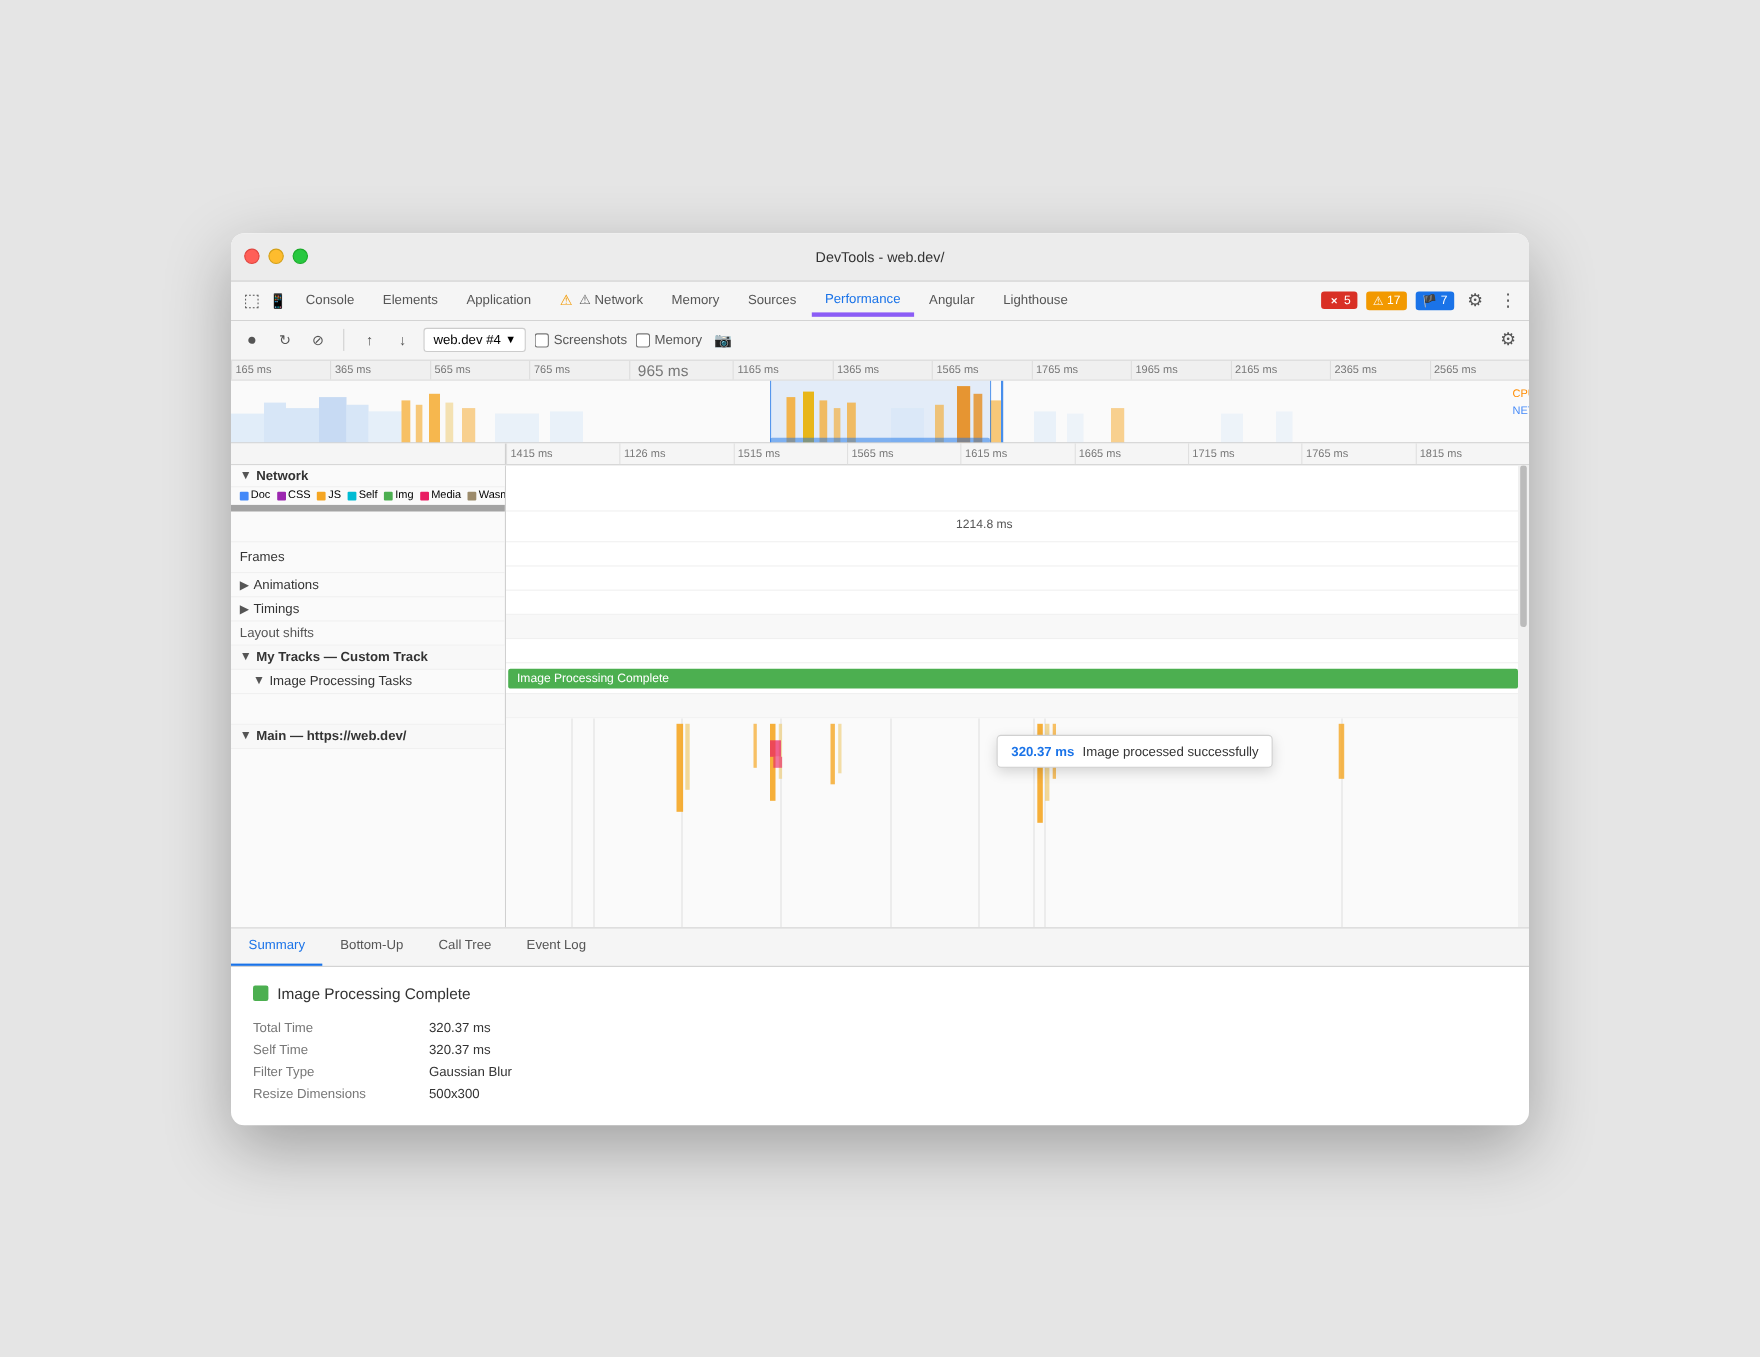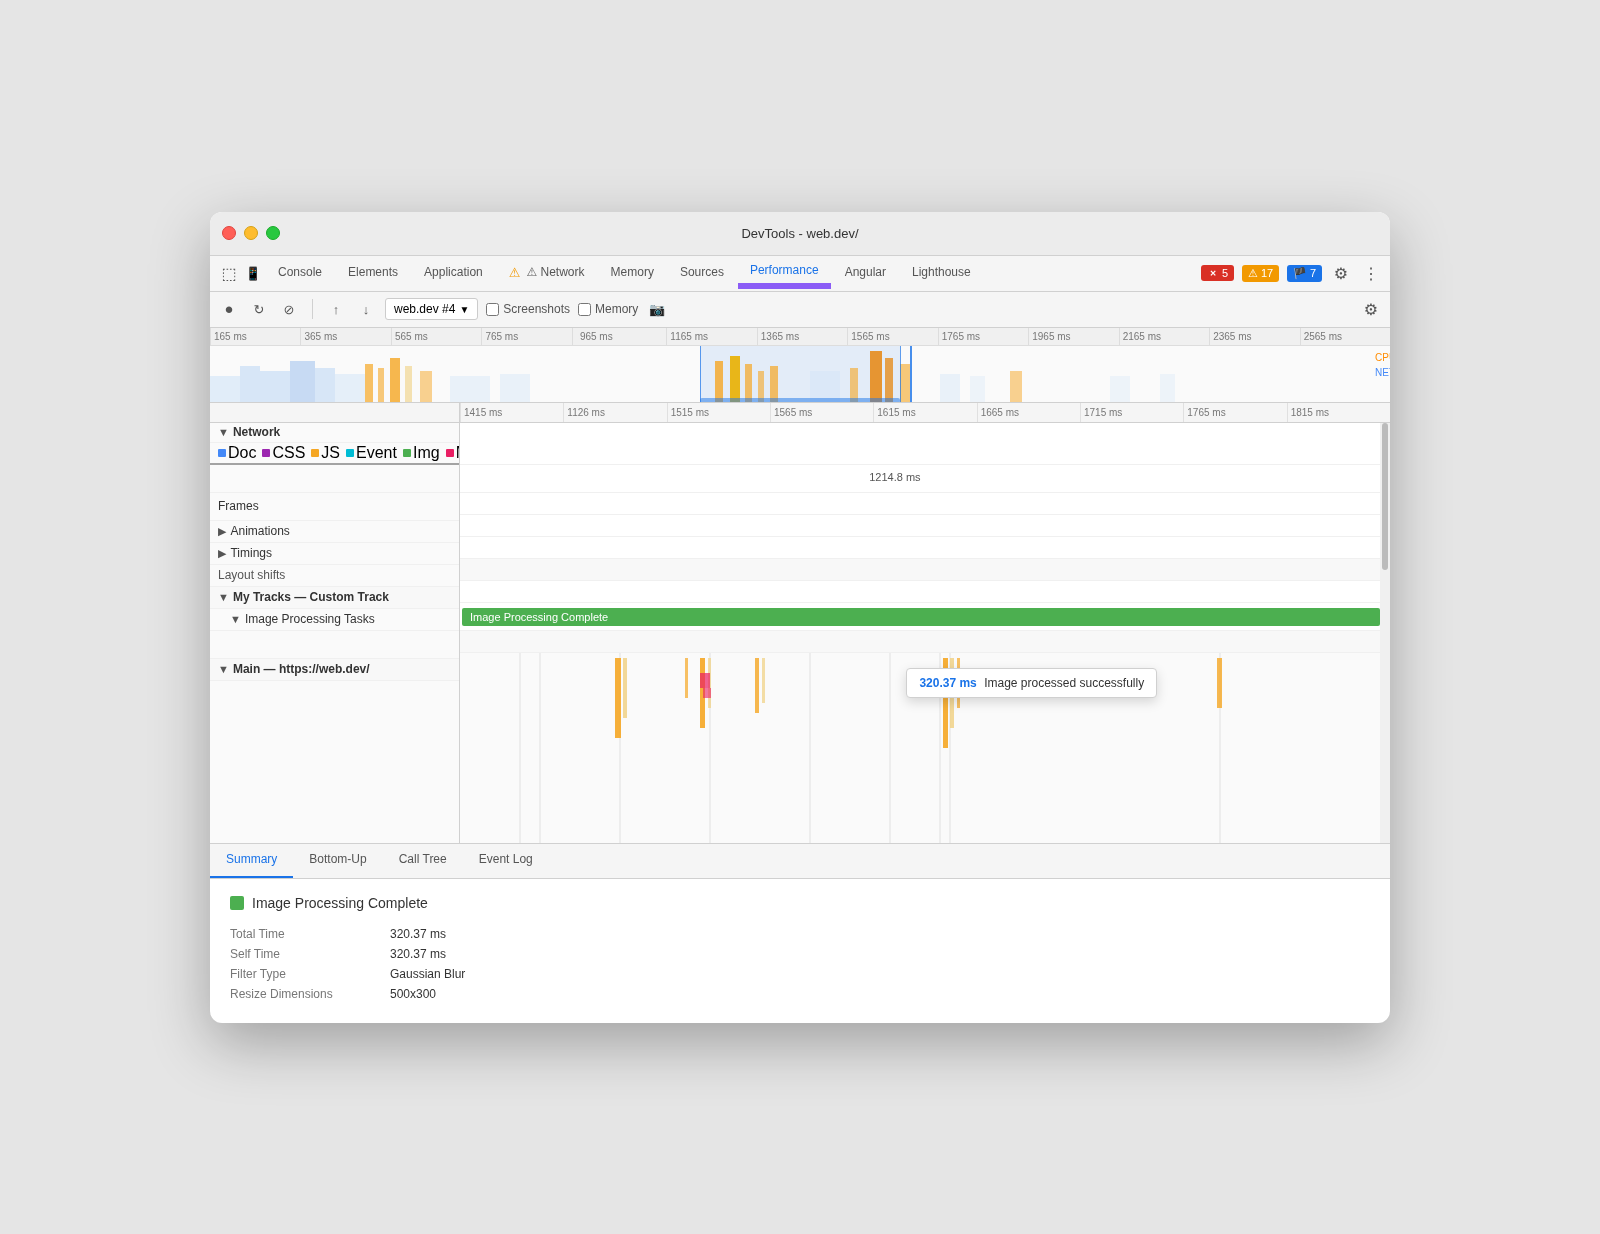--- a/index.html
+++ b/index.html
@@ -12,21 +12,21 @@
     .traffic-lights { display: flex; gap: 8px; }
     .traffic-light { width: 14px; height: 14px; border-radius: 50%; }
     .tl-red { background: #ff5f57; border: 1px solid #e0443e; }
     .tl-yellow { background: #febc2e; border: 1px solid #d4a017; }
     .tl-green { background: #28c840; border: 1px solid #1aab29; }
     .title-bar-title { position: absolute; left: 50%; transform: translateX(-50%); font-size: 13px; color: #333; font-weight: 500; }
     
     
     .toolbar { background: #f5f5f5; border-bottom: 1px solid #d0d0d0; display: flex; align-items: center; padding: 0 8px; height: 36px; gap: 2px; }
     .tab-item { padding: 6px 12px; font-size: 12px; color: #555; cursor: pointer; border-bottom: 2px solid transparent; white-space: nowrap; }
-    .tab-item.active { color: #1a73e8; border-bottom: 6px solid #8b5cf6; font-weight: 500; }
+    .tab-item.active { color: #1a73e8; border-bottom: 4px solid #8b5cf6; font-weight: 500; }
     .tab-item.warning { display: flex; align-items: center; gap: 4px; }
     .badge { font-size: 11px; padding: 1px 5px; border-radius: 3px; font-weight: 500; }
     .badge-red { background: #d93025; color: white; }
     .badge-yellow { background: #f29900; color: white; }
     .toolbar-right { margin-left: auto; display: flex; align-items: center; gap: 8px; }
     
     
     .secondary-toolbar { background: #f5f5f5; border-bottom: 1px solid #d0d0d0; display: flex; align-items: center; padding: 4px 8px; height: 36px; gap: 8px; }
     .icon-btn { width: 22px; height: 22px; display: flex; align-items: center; justify-content: center; cursor: pointer; border-radius: 3px; color: #555; font-size: 14px; }
     .profile-select { display: flex; align-items: center; gap: 4px; padding: 3px 8px; border: 1px solid #ccc; border-radius: 3px; font-size: 12px; cursor: pointer; background: white; }
@@ -124,21 +124,21 @@
     <div class="icon-btn" style="font-size:16px;">⚙</div>
   </div>
 
   <div class="timeline-overview" style="height:75px; position:relative; background:#fafafa; border-bottom:1px solid #d0d0d0;">
 
     <div style="display:flex; height:18px; background:#f0f0f0; border-bottom:1px solid #ddd;">
       <div class="ruler-tick" style="font-size:10px;color:#777;border-left:1px solid #ddd;padding-left:3px;line-height:18px;flex:1;">165 ms</div>
       <div class="ruler-tick" style="font-size:10px;color:#777;border-left:1px solid #ddd;padding-left:3px;line-height:18px;flex:1;">365 ms</div>
       <div class="ruler-tick" style="font-size:10px;color:#777;border-left:1px solid #ddd;padding-left:3px;line-height:18px;flex:1;">565 ms</div>
       <div class="ruler-tick" style="font-size:10px;color:#777;border-left:1px solid #ddd;padding-left:3px;line-height:18px;flex:1;">765 ms</div>
-      <div class="ruler-tick" style="font-size:10px;color:#777;border-left:1px solid #ddd;padding-left:7px;line-height:18px;flex:1;">965 ms</div>
+      <div class="ruler-tick" style="font-size:14px;color:#777;border-left:1px solid #ddd;padding-left:7px;line-height:18px;flex:1;">965 ms</div>
       <div class="ruler-tick" style="font-size:10px;color:#777;border-left:1px solid #ddd;padding-left:3px;line-height:18px;flex:1;">1165 ms</div>
       <div class="ruler-tick" style="font-size:10px;color:#777;border-left:1px solid #ddd;padding-left:3px;line-height:18px;flex:1;">1365 ms</div>
       <div class="ruler-tick" style="font-size:10px;color:#777;border-left:1px solid #ddd;padding-left:3px;line-height:18px;flex:1;">1565 ms</div>
       <div class="ruler-tick" style="font-size:10px;color:#777;border-left:1px solid #ddd;padding-left:3px;line-height:18px;flex:1;">1765 ms</div>
       <div class="ruler-tick" style="font-size:10px;color:#777;border-left:1px solid #ddd;padding-left:3px;line-height:18px;flex:1;">1965 ms</div>
       <div class="ruler-tick" style="font-size:10px;color:#777;border-left:1px solid #ddd;padding-left:3px;line-height:18px;flex:1;">2165 ms</div>
       <div class="ruler-tick" style="font-size:10px;color:#777;border-left:1px solid #ddd;padding-left:3px;line-height:18px;flex:1;">2365 ms</div>
       <div class="ruler-tick" style="font-size:10px;color:#777;border-left:1px solid #ddd;padding-left:3px;line-height:18px;flex:1;">2565 ms</div>
     </div>
 
@@ -219,36 +219,36 @@
 
   <div style="display:flex; height:420px; overflow:hidden; position:relative;">
 
     <div style="width:250px; flex-shrink:0; border-right:1px solid #d0d0d0; overflow-y:hidden; background:#fafafa;">
 
       <div style="height:20px; display:flex; align-items:center; padding:0 8px; border-bottom:1px solid #f0f0f0; background:#fafafa;">
         <span style="font-size:11px; color:#555; margin-right:4px;">▼</span>
         <span style="font-size:12px; font-weight:600; color:#333;">Network</span>
       </div>
 
-      <div style="height:22px; display:flex; padding:0 8px; gap:6px; border-bottom:2px solid #a3a3a3; font-size:16px; flex-wrap:nowrap; overflow:hidden;">
+      <div style="height:22px; display:flex; padding:0 8px; gap:6px; border-bottom:6px solid #a3a3a3; font-size:10px; flex-wrap:nowrap; overflow:hidden;">
         <span style="display:flex;align-items:center;gap:2px;">
             <span style="width:8px;height:8px;background:#4489f8;display:inline-block;border-radius:1px;"></span>
             <span>Doc</span>
           </span>
         <span style="display:flex;align-items:center;gap:2px;">
             <span style="width:8px;height:8px;background:#9c27b0;display:inline-block;border-radius:1px;"></span>
             <span>CSS</span>
           </span>
         <span style="display:flex;align-items:center;gap:2px;">
             <span style="width:8px;height:8px;background:#f5a623;display:inline-block;border-radius:1px;"></span>
             <span>JS</span>
           </span>
         <span style="display:flex;align-items:center;gap:2px;">
             <span style="width:8px;height:8px;background:#00bcd4;display:inline-block;border-radius:1px;"></span>
-            <span>Event</span>
+            <span>Self</span>
           </span>
         <span style="display:flex;align-items:center;gap:2px;">
             <span style="width:8px;height:8px;background:#4caf50;display:inline-block;border-radius:1px;"></span>
             <span>Img</span>
           </span>
         <span style="display:flex;align-items:center;gap:2px;">
             <span style="width:8px;height:8px;background:#e91e63;display:inline-block;border-radius:1px;"></span>
             <span>Media</span>
           </span>
         <span style="display:flex;align-items:center;gap:2px;">

